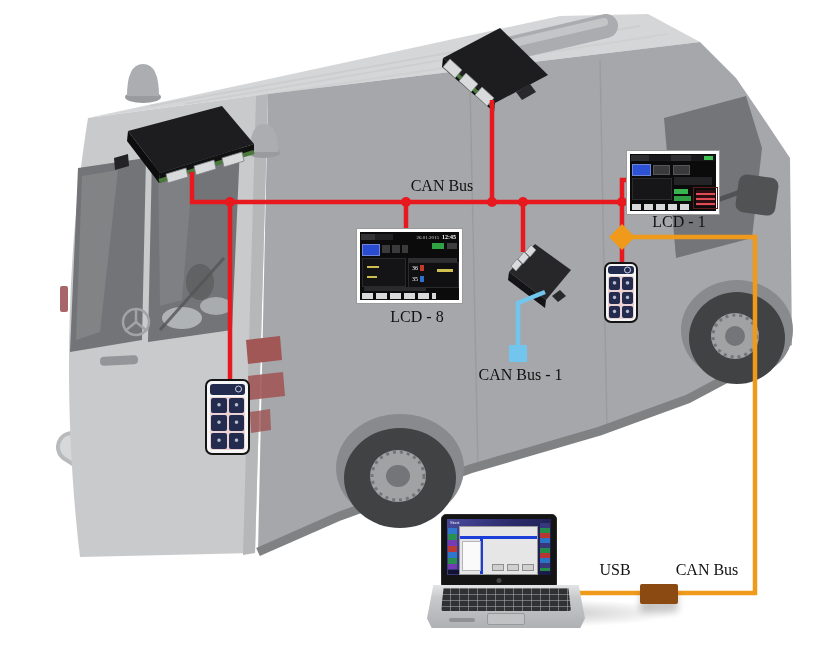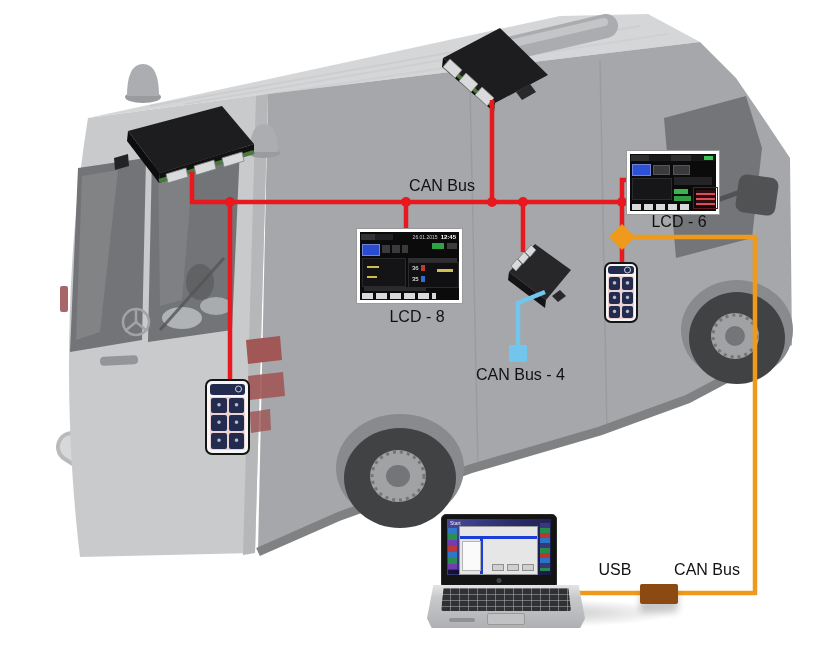--- a/index.html
+++ b/index.html
@@ -1,17 +1,17 @@
 <!DOCTYPE html>
 <html><head>
 <meta charset="utf-8">
 <style>
   html,body{margin:0;padding:0;background:#fff;}
   .stage{position:relative;width:834px;height:665px;background:#ffffff;overflow:hidden;
-         font-family:Liberation Sans, sans-serif;}
+         font-family:Liberation Serif, serif;}
   .stage svg{position:absolute;left:0;top:0;z-index:1;}
   .dev{position:absolute;z-index:3;box-sizing:border-box;}
   .dlabel{position:absolute;z-index:4;font-size:16px;color:#111;text-align:center;line-height:18px;}
 
   
   .lcd{background:#0b0b0c;border:3px solid #ffffff;box-shadow:0 0 0 1px #9b9b9b;}
   .lcd .a{position:absolute;}
   
   .lcd1{left:627px;top:151px;width:92px;height:63px;}
   .l1-top{left:1px;top:1px;right:1px;height:6px;background:linear-gradient(90deg,#2e2e30 0 22%,#19191b 22% 48%,#2e2e30 48% 72%,#19191b 72%);}
@@ -329,19 +329,19 @@
   </div>
   <div class="dev laptop-base">
     <div class="lt-kb"></div>
     <div class="lt-vent"></div>
     <div class="lt-pad"></div>
   </div>
 
   <div class="dev programmer"></div>
 
   <div class="dlabel" style="left:398px;top:177px;width:88px;">CAN Bus</div>
-  <div class="dlabel" style="left:636px;top:213px;width:86px;">LCD - 6</div>
+  <div class="dlabel" style="left:636px;top:213px;width:86px;">LCD - 1</div>
   <div class="dlabel" style="left:374px;top:308px;width:86px;">LCD - 8</div>
-  <div class="dlabel" style="left:458px;top:366px;width:125px;">CAN Bus - 4</div>
+  <div class="dlabel" style="left:458px;top:366px;width:125px;">CAN Bus - 1</div>
   <div class="dlabel" style="left:586px;top:561px;width:58px;">USB</div>
   <div class="dlabel" style="left:658px;top:561px;width:98px;">CAN Bus</div>
 
 </div>
 
 </body></html>

